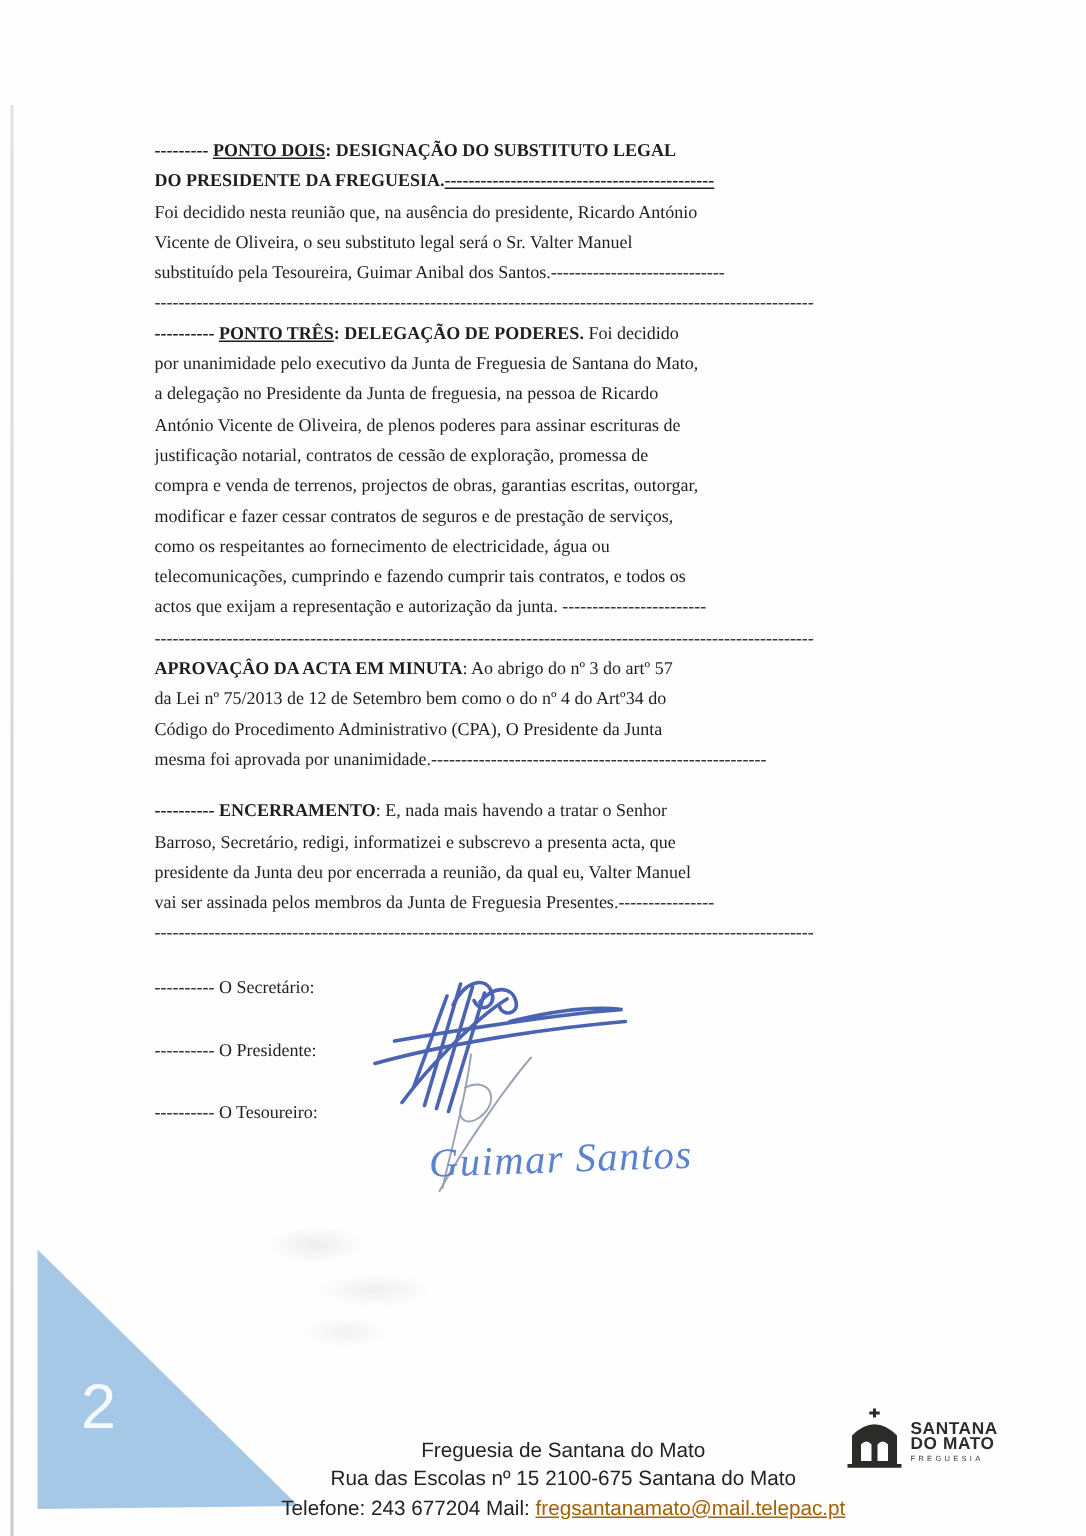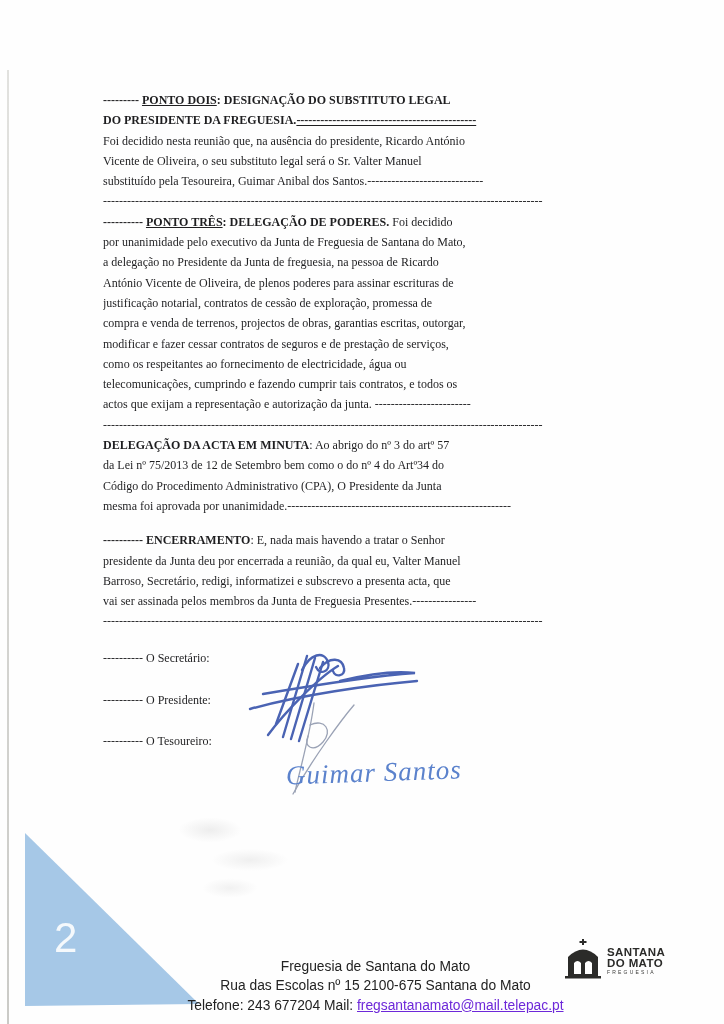--- a/index.html
+++ b/index.html
@@ -35,21 +35,21 @@
   }
 
   
   .triangle-svg { position:absolute; left:20px; top:828px; }
   .page-number { position:absolute; left:54px; top:914px; font-family:"Liberation Sans",sans-serif;
     font-size:42px; color:#f5f9fc; font-weight:400; }
 
   
   .footer { position:absolute; left:103px; top:917px; width:545px; text-align:center;
     font-family:"Liberation Sans",sans-serif; font-size:13.8px; line-height:19.3px; color:#232323;margin-top:40px; }
-  .footer a { color:#6d28d9; text-decoration:underline; cursor:pointer; }
+  .footer a { color:#a16207; text-decoration:underline; cursor:pointer; }
 
   
   .logo { position:absolute; left:563px; top:938px; display:flex; align-items:center; gap:4px; }
   .logo-text { font-family:"Liberation Sans",sans-serif; color:#2b2b29; }
   .logo-title { font-size:11.5px; font-weight:bold; line-height:10.5px; letter-spacing:.4px; }
   .logo-sub { font-size:5px; letter-spacing:2.2px; margin-top:1px; color:#3a3a38; }
 </style>
 </head>
 <body>
 
@@ -68,28 +68,28 @@
       <div class="line"><span>por unanimidade pelo executivo da Junta de Freguesia de Santana do Mato,</span></div>
       <div class="line"><span>a delegação no Presidente da Junta de freguesia, na pessoa de Ricardo</span></div>
       <div class="line"><span>António Vicente de Oliveira, de plenos poderes para assinar escrituras de</span></div>
       <div class="line"><span>justificação notarial, contratos de cessão de exploração, promessa de</span></div>
       <div class="line"><span>compra e venda de terrenos, projectos de obras, garantias escritas, outorgar,</span></div>
       <div class="line"><span>modificar e fazer cessar contratos de seguros e de prestação de serviços,</span></div>
       <div class="line"><span>como os respeitantes ao fornecimento de electricidade, água ou</span></div>
       <div class="line"><span>telecomunicações, cumprindo e fazendo cumprir tais contratos, e todos os</span></div>
       <div class="line"><span>actos que exijam a representação e autorização da junta. ------------------------</span></div>
       <div class="line"><span>--------------------------------------------------------------------------------------------------------------</span></div>
-      <div class="line"><span class="b">DELEGAÇÃO DA ACTA EM MINUTA</span><span>: Ao abrigo do nº 3 do artº 57</span></div>
+      <div class="line"><span class="b">APROVAÇÂO DA ACTA EM MINUTA</span><span>: Ao abrigo do nº 3 do artº 57</span></div>
       <div class="line"><span>da Lei nº 75/2013 de 12 de Setembro bem como o do nº 4 do Artº34 do</span></div>
       <div class="line"><span>Código do Procedimento Administrativo (CPA), O Presidente da Junta</span></div>
       <div class="line"><span>mesma foi aprovada por unanimidade.--------------------------------------------------------</span></div>
       <div style="height: 14px;"></div>
       <div class="line"><span class="b">---------- </span><span class="b">ENCERRAMENTO</span><span>: E, nada mais havendo a tratar o Senhor</span></div>
+      <div class="line"><span>Barroso, Secretário, redigi, informatizei e subscrevo a presenta acta, que</span></div>
       <div class="line"><span>presidente da Junta deu por encerrada a reunião, da qual eu, Valter Manuel</span></div>
-      <div class="line"><span>Barroso, Secretário, redigi, informatizei e subscrevo a presenta acta, que</span></div>
       <div class="line"><span>vai ser assinada pelos membros da Junta de Freguesia Presentes.----------------</span></div>
       <div class="line"><span>--------------------------------------------------------------------------------------------------------------</span></div>
       <div style="height: 16px;"></div>
       <div class="line"><span>---------- O Secretário:</span></div>
       <div style="height: 22px;"></div>
       <div class="line"><span>---------- O Presidente:</span></div>
       <div style="height: 21px;"></div>
       <div class="line"><span>---------- O Tesoureiro:</span></div>
     </div>
 

